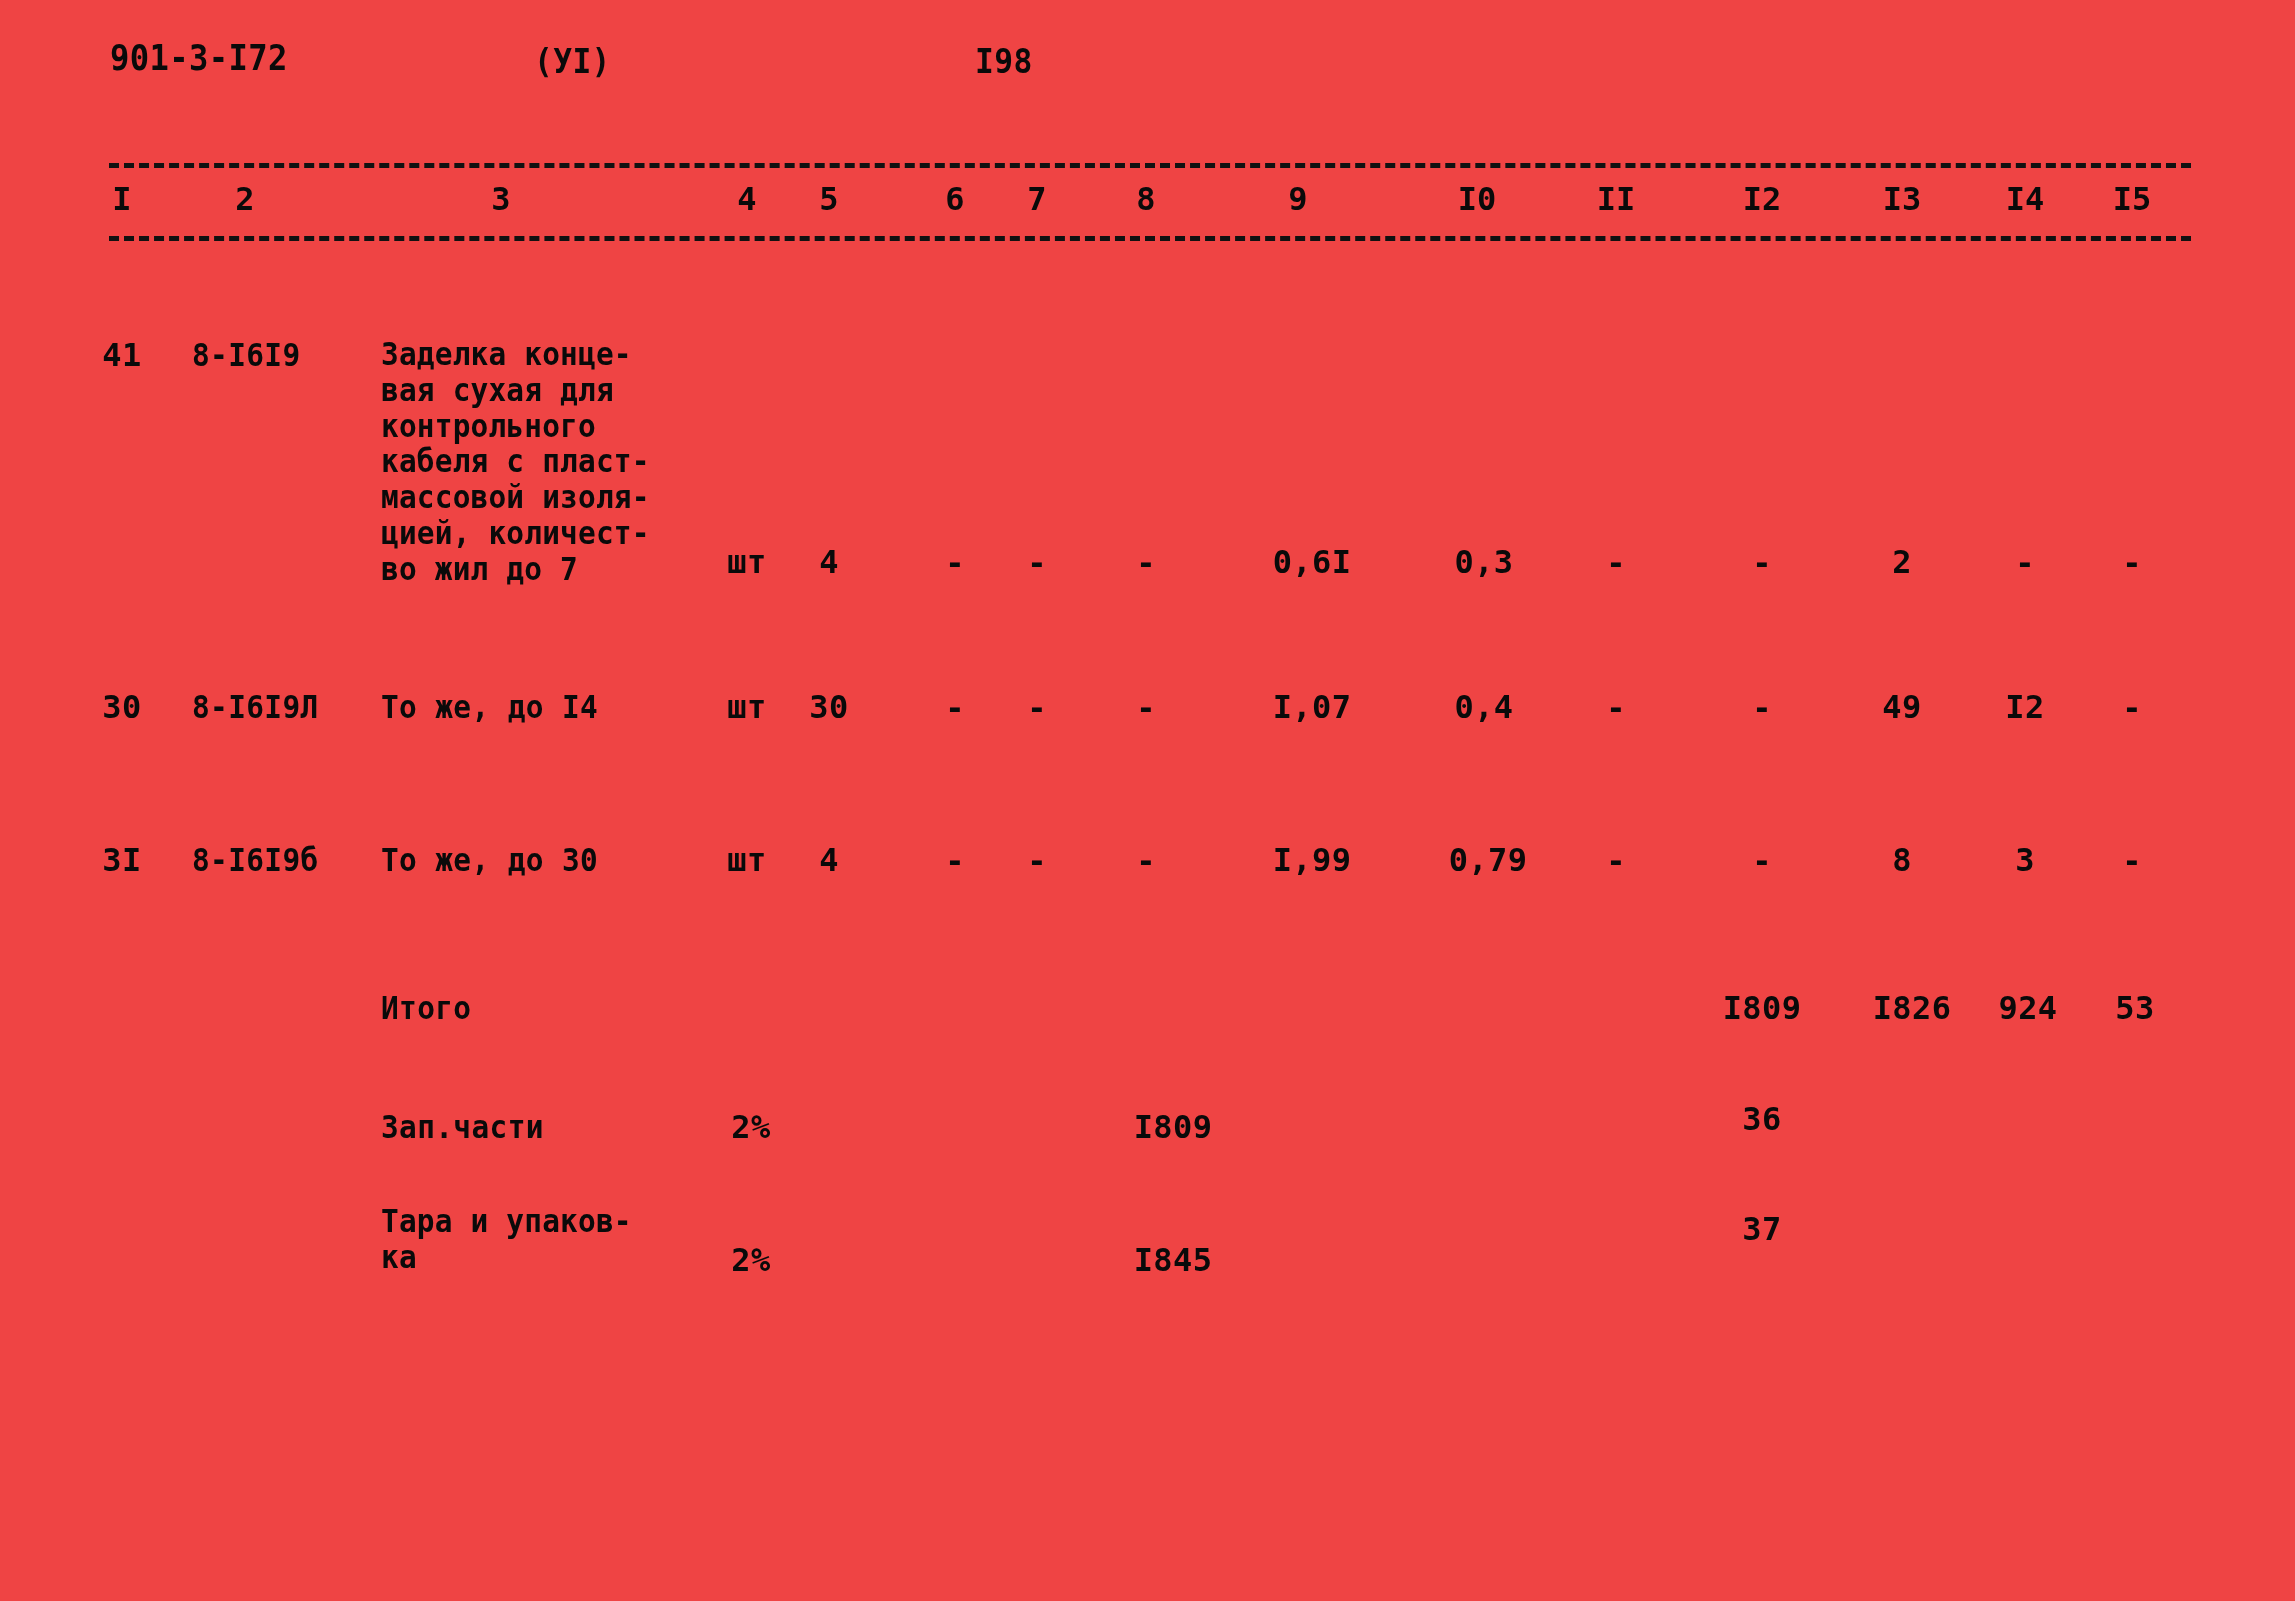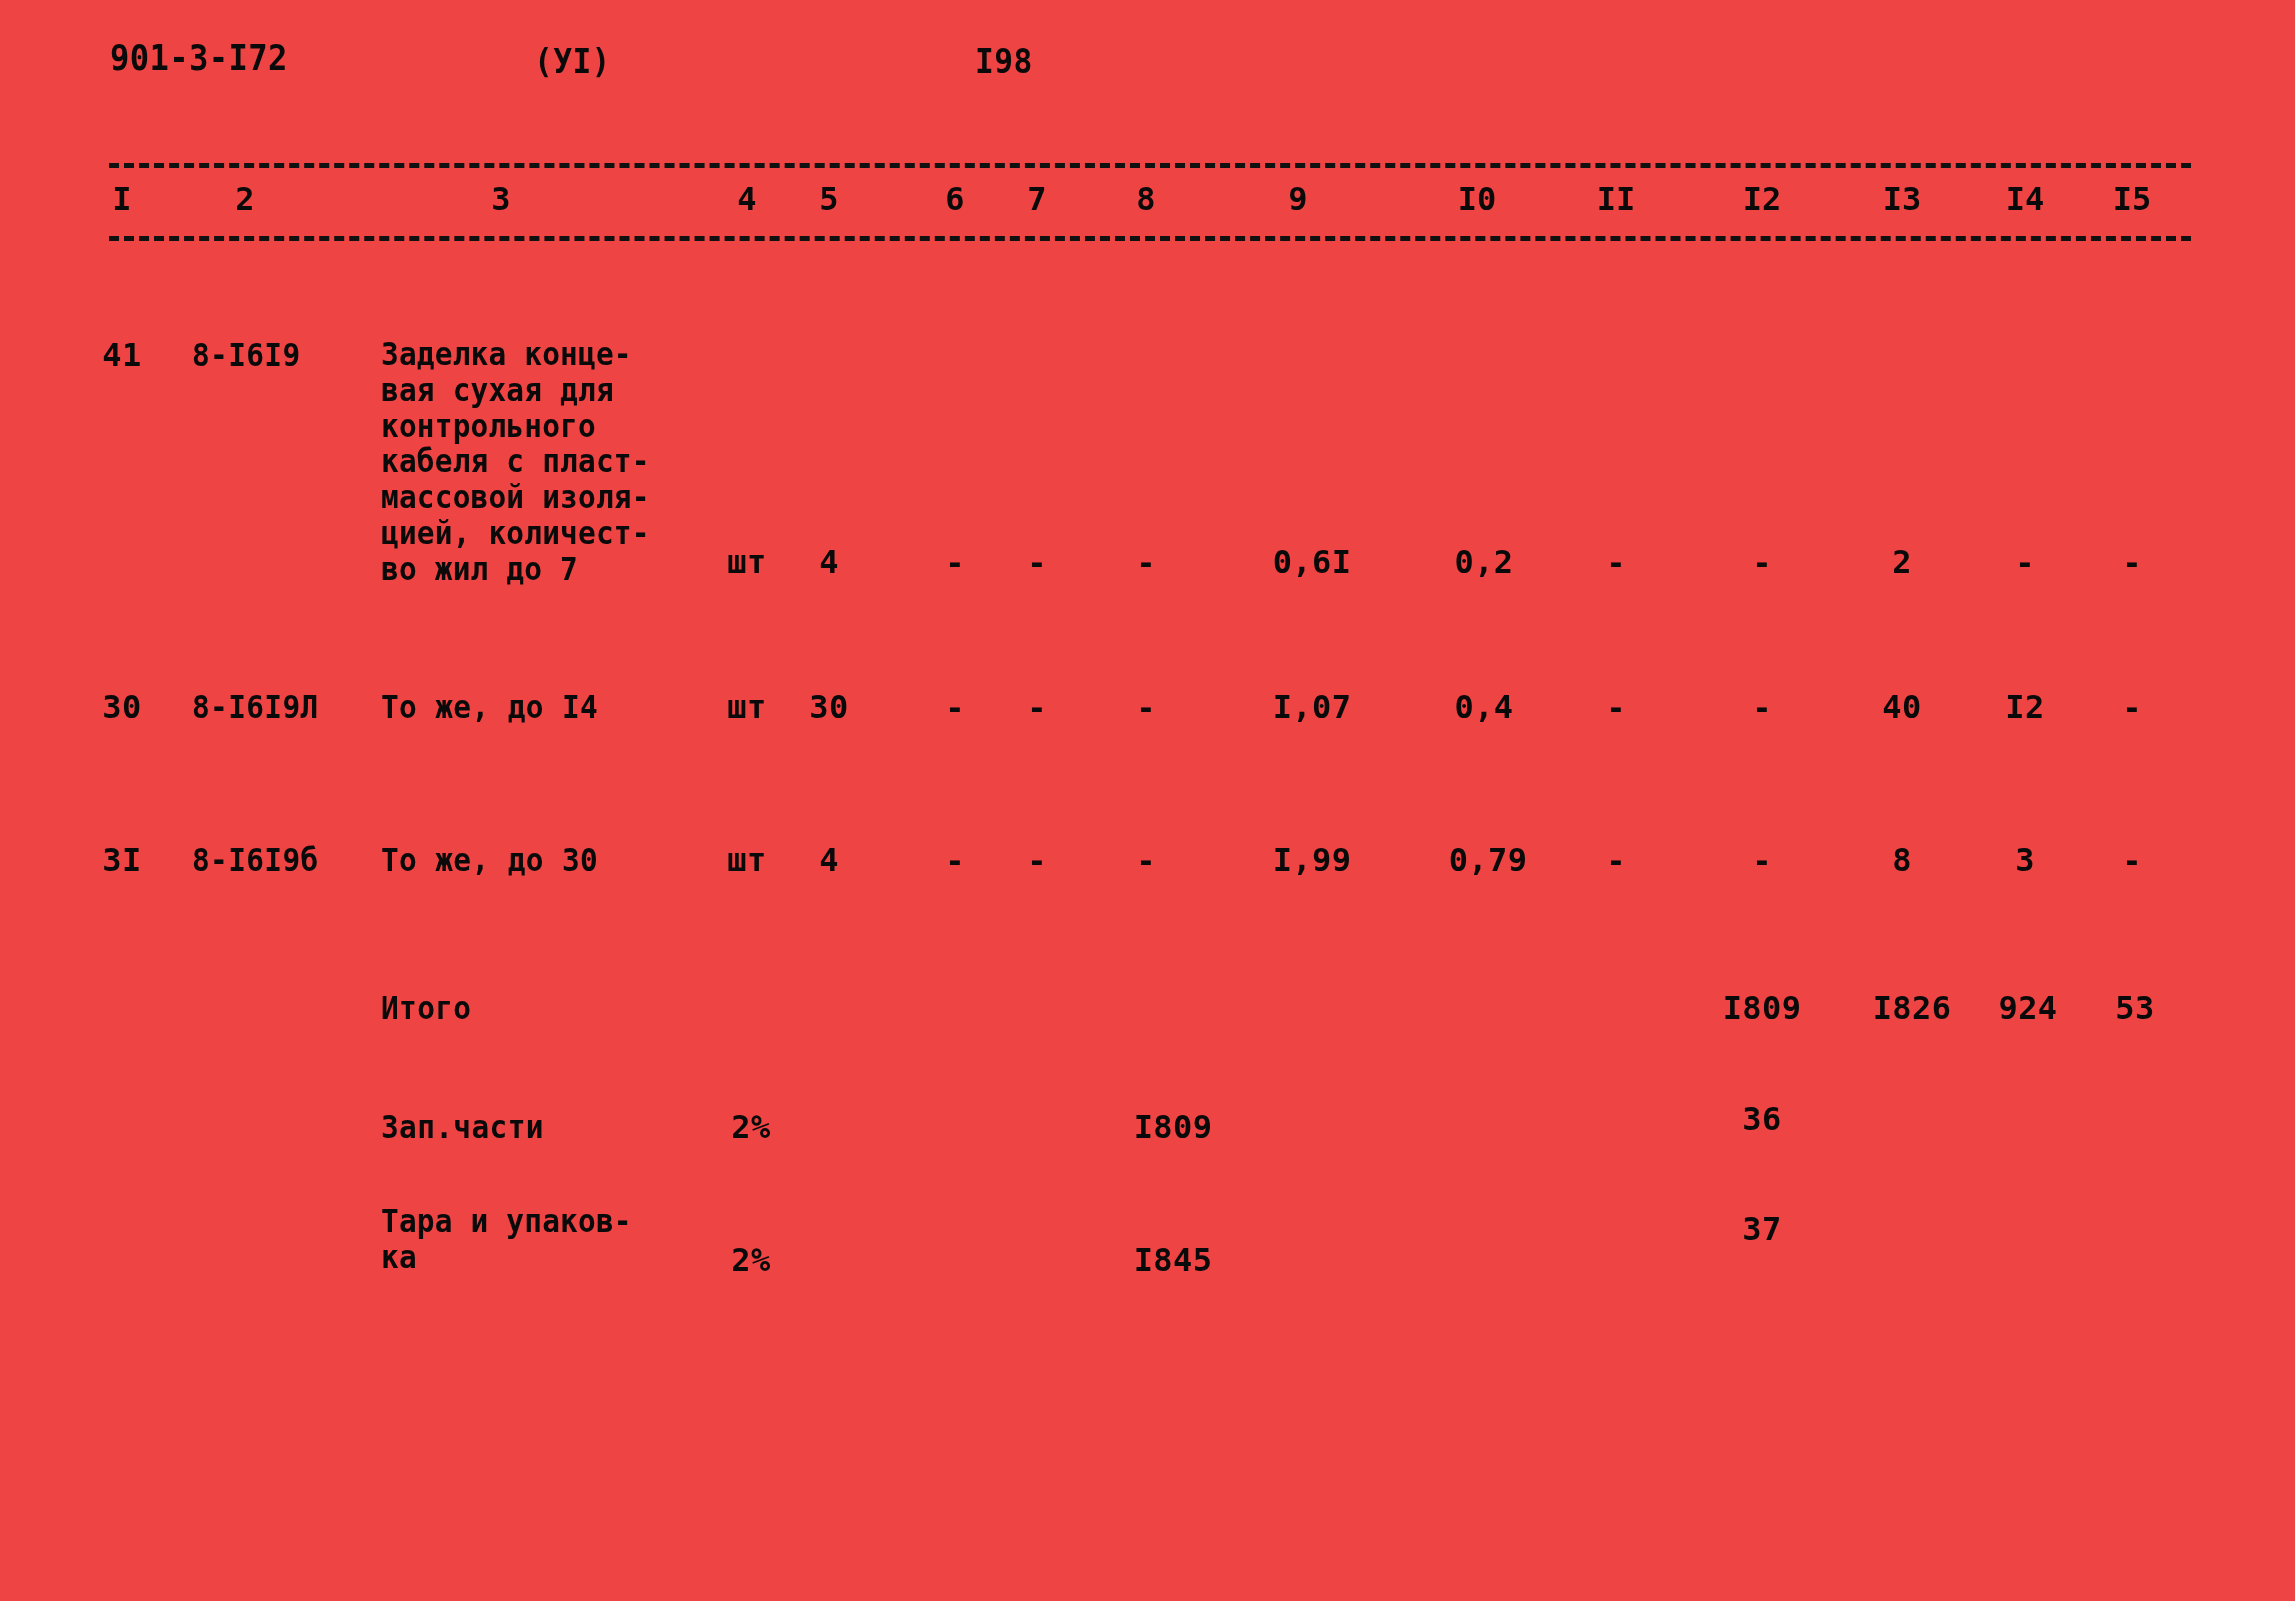--- a/index.html
+++ b/index.html
@@ -131,40 +131,40 @@
 массовой изоля-
 цией, количест-
 во жил до 7</div>
 
   <div class="cell tw-c num body-cell" style="left:747px;top:544px">шт</div>
   <div class="cell tw-c num body-cell" style="left:829px;top:544px">4</div>
   <div class="dash-cell tw-c" style="left:955px;top:544px">-</div>
   <div class="dash-cell tw-c" style="left:1037px;top:544px">-</div>
   <div class="dash-cell tw-c" style="left:1146px;top:544px">-</div>
   <div class="cell tw-c num body-cell" style="left:1312px;top:544px">0,6I</div>
-  <div class="cell tw-c num body-cell" style="left:1484px;top:544px">0,2</div>
+  <div class="cell tw-c num body-cell" style="left:1484px;top:544px">0,3</div>
   <div class="dash-cell tw-c" style="left:1616px;top:544px">-</div>
   <div class="dash-cell tw-c" style="left:1762px;top:544px">-</div>
   <div class="cell tw-c num body-cell" style="left:1902px;top:544px">2</div>
   <div class="dash-cell tw-c" style="left:2025px;top:544px">-</div>
   <div class="dash-cell tw-c" style="left:2132px;top:544px">-</div>
 
   <div class="cell tw-c num body-cell" style="left:122px;top:689px">30</div>
   <div class="cell tw lft body-cell" style="left:192px;top:689px">8-I6I9Л</div>
   <div class="cell tw lft body-cell" style="left:381px;top:689px">То же, до I4</div>
   <div class="cell tw-c num body-cell" style="left:747px;top:689px">шт</div>
   <div class="cell tw-c num body-cell" style="left:829px;top:689px">30</div>
   <div class="dash-cell tw-c" style="left:955px;top:689px">-</div>
   <div class="dash-cell tw-c" style="left:1037px;top:689px">-</div>
   <div class="dash-cell tw-c" style="left:1146px;top:689px">-</div>
   <div class="cell tw-c num body-cell" style="left:1312px;top:689px">I,07</div>
   <div class="cell tw-c num body-cell" style="left:1484px;top:689px">0,4</div>
   <div class="dash-cell tw-c" style="left:1616px;top:689px">-</div>
   <div class="dash-cell tw-c" style="left:1762px;top:689px">-</div>
-  <div class="cell tw-c num body-cell" style="left:1902px;top:689px">40</div>
+  <div class="cell tw-c num body-cell" style="left:1902px;top:689px">49</div>
   <div class="cell tw-c num body-cell" style="left:2025px;top:689px">I2</div>
   <div class="dash-cell tw-c" style="left:2132px;top:689px">-</div>
 
   <div class="cell tw-c num body-cell" style="left:122px;top:842px">3I</div>
   <div class="cell tw lft body-cell" style="left:192px;top:842px">8-I6I9б</div>
   <div class="cell tw lft body-cell" style="left:381px;top:842px">То же, до 30</div>
   <div class="cell tw-c num body-cell" style="left:747px;top:842px">шт</div>
   <div class="cell tw-c num body-cell" style="left:829px;top:842px">4</div>
   <div class="dash-cell tw-c" style="left:955px;top:842px">-</div>
   <div class="dash-cell tw-c" style="left:1037px;top:842px">-</div>

